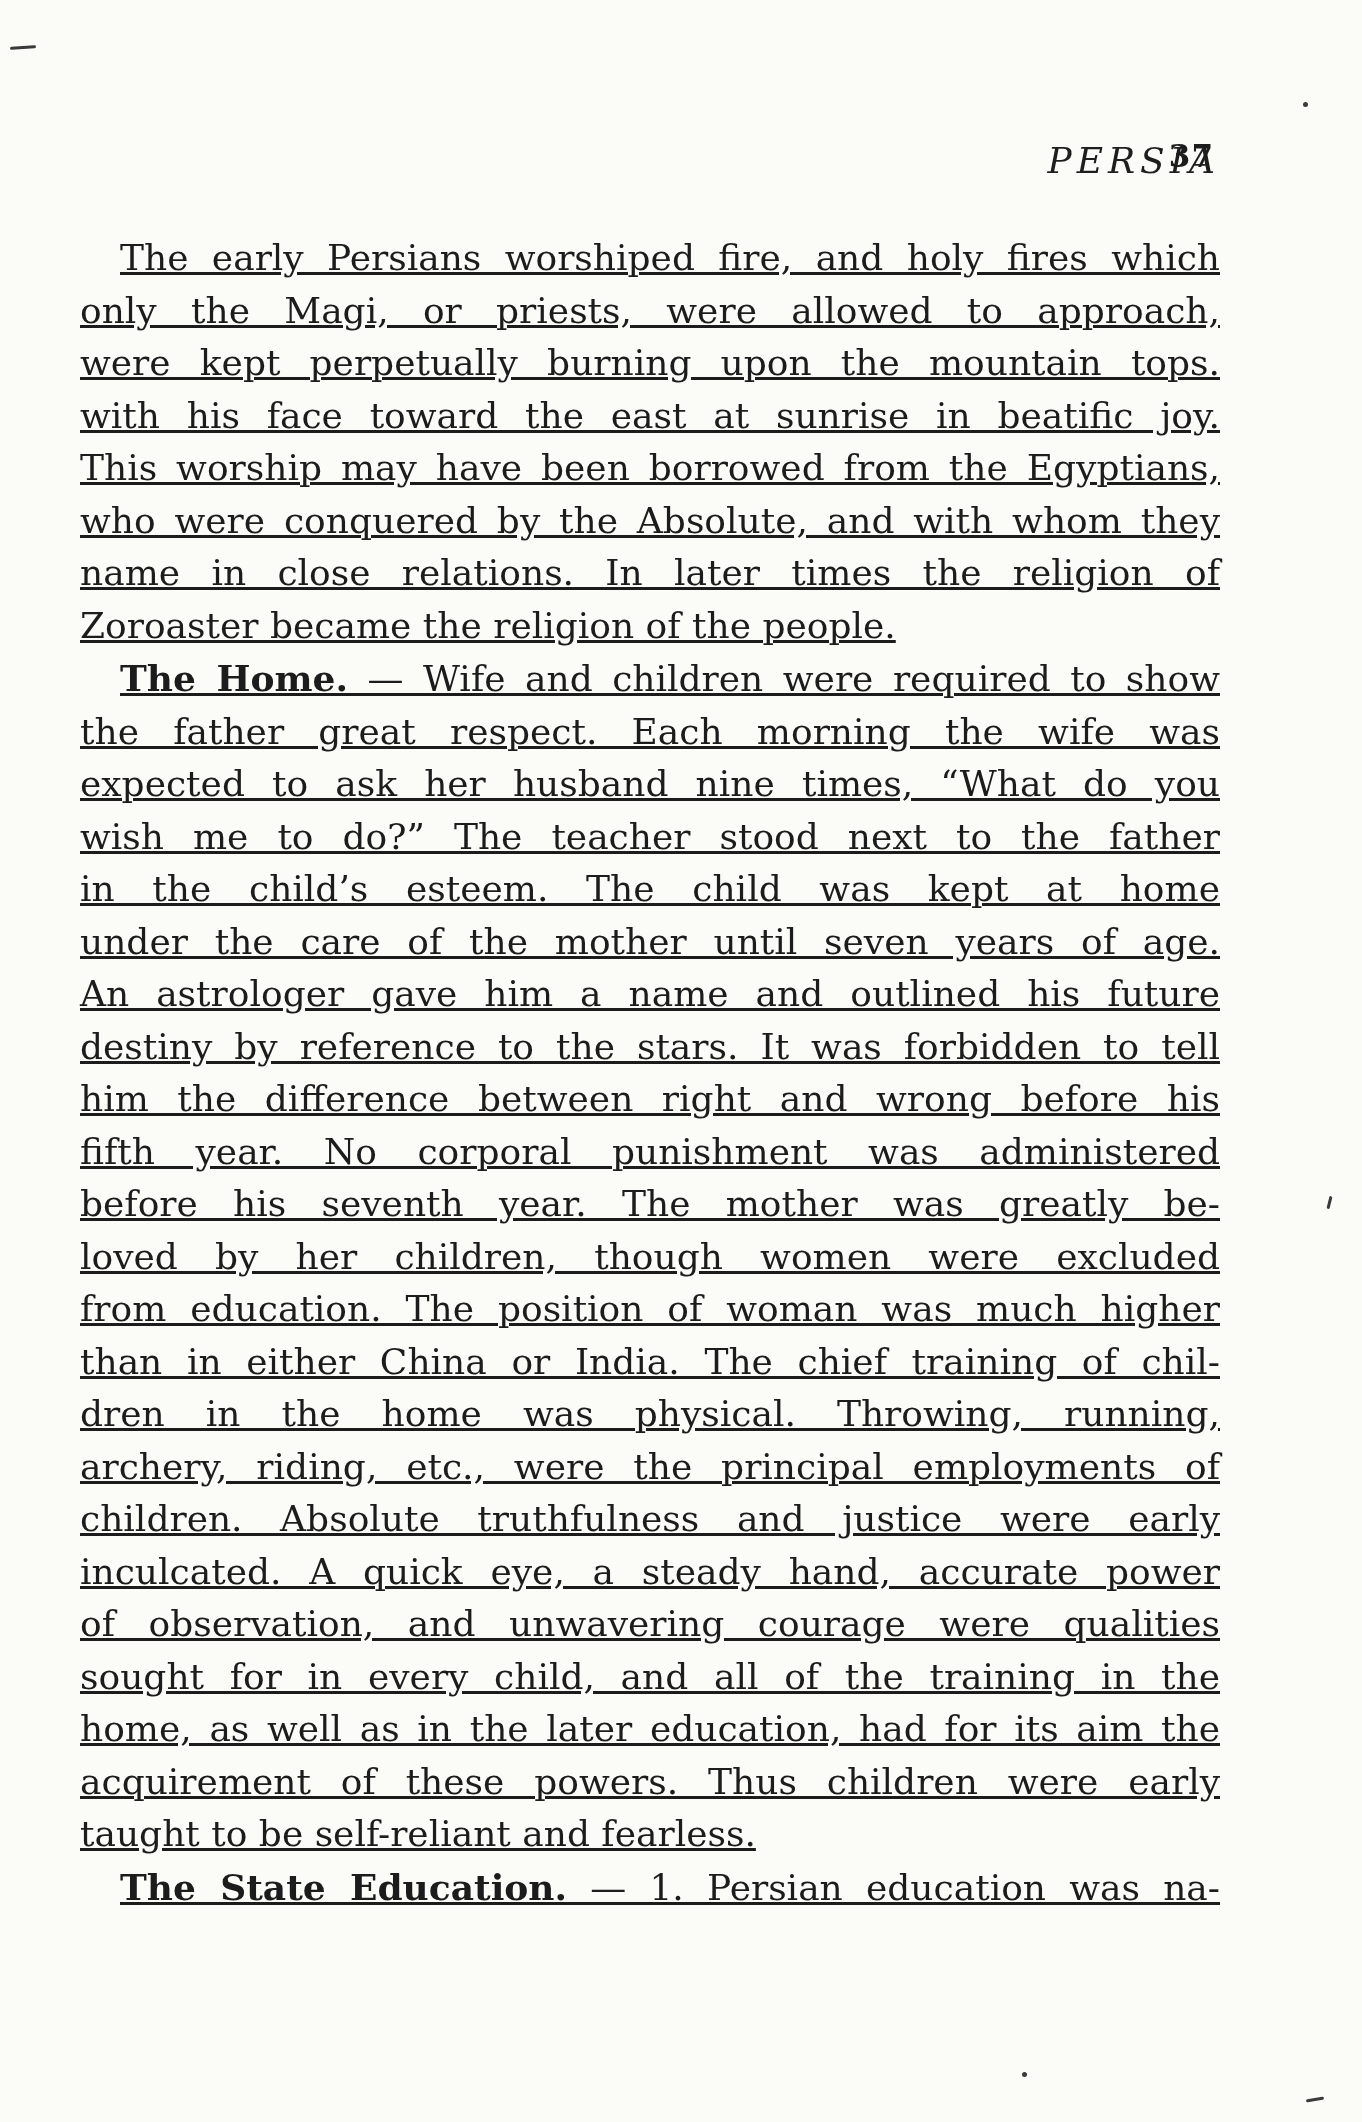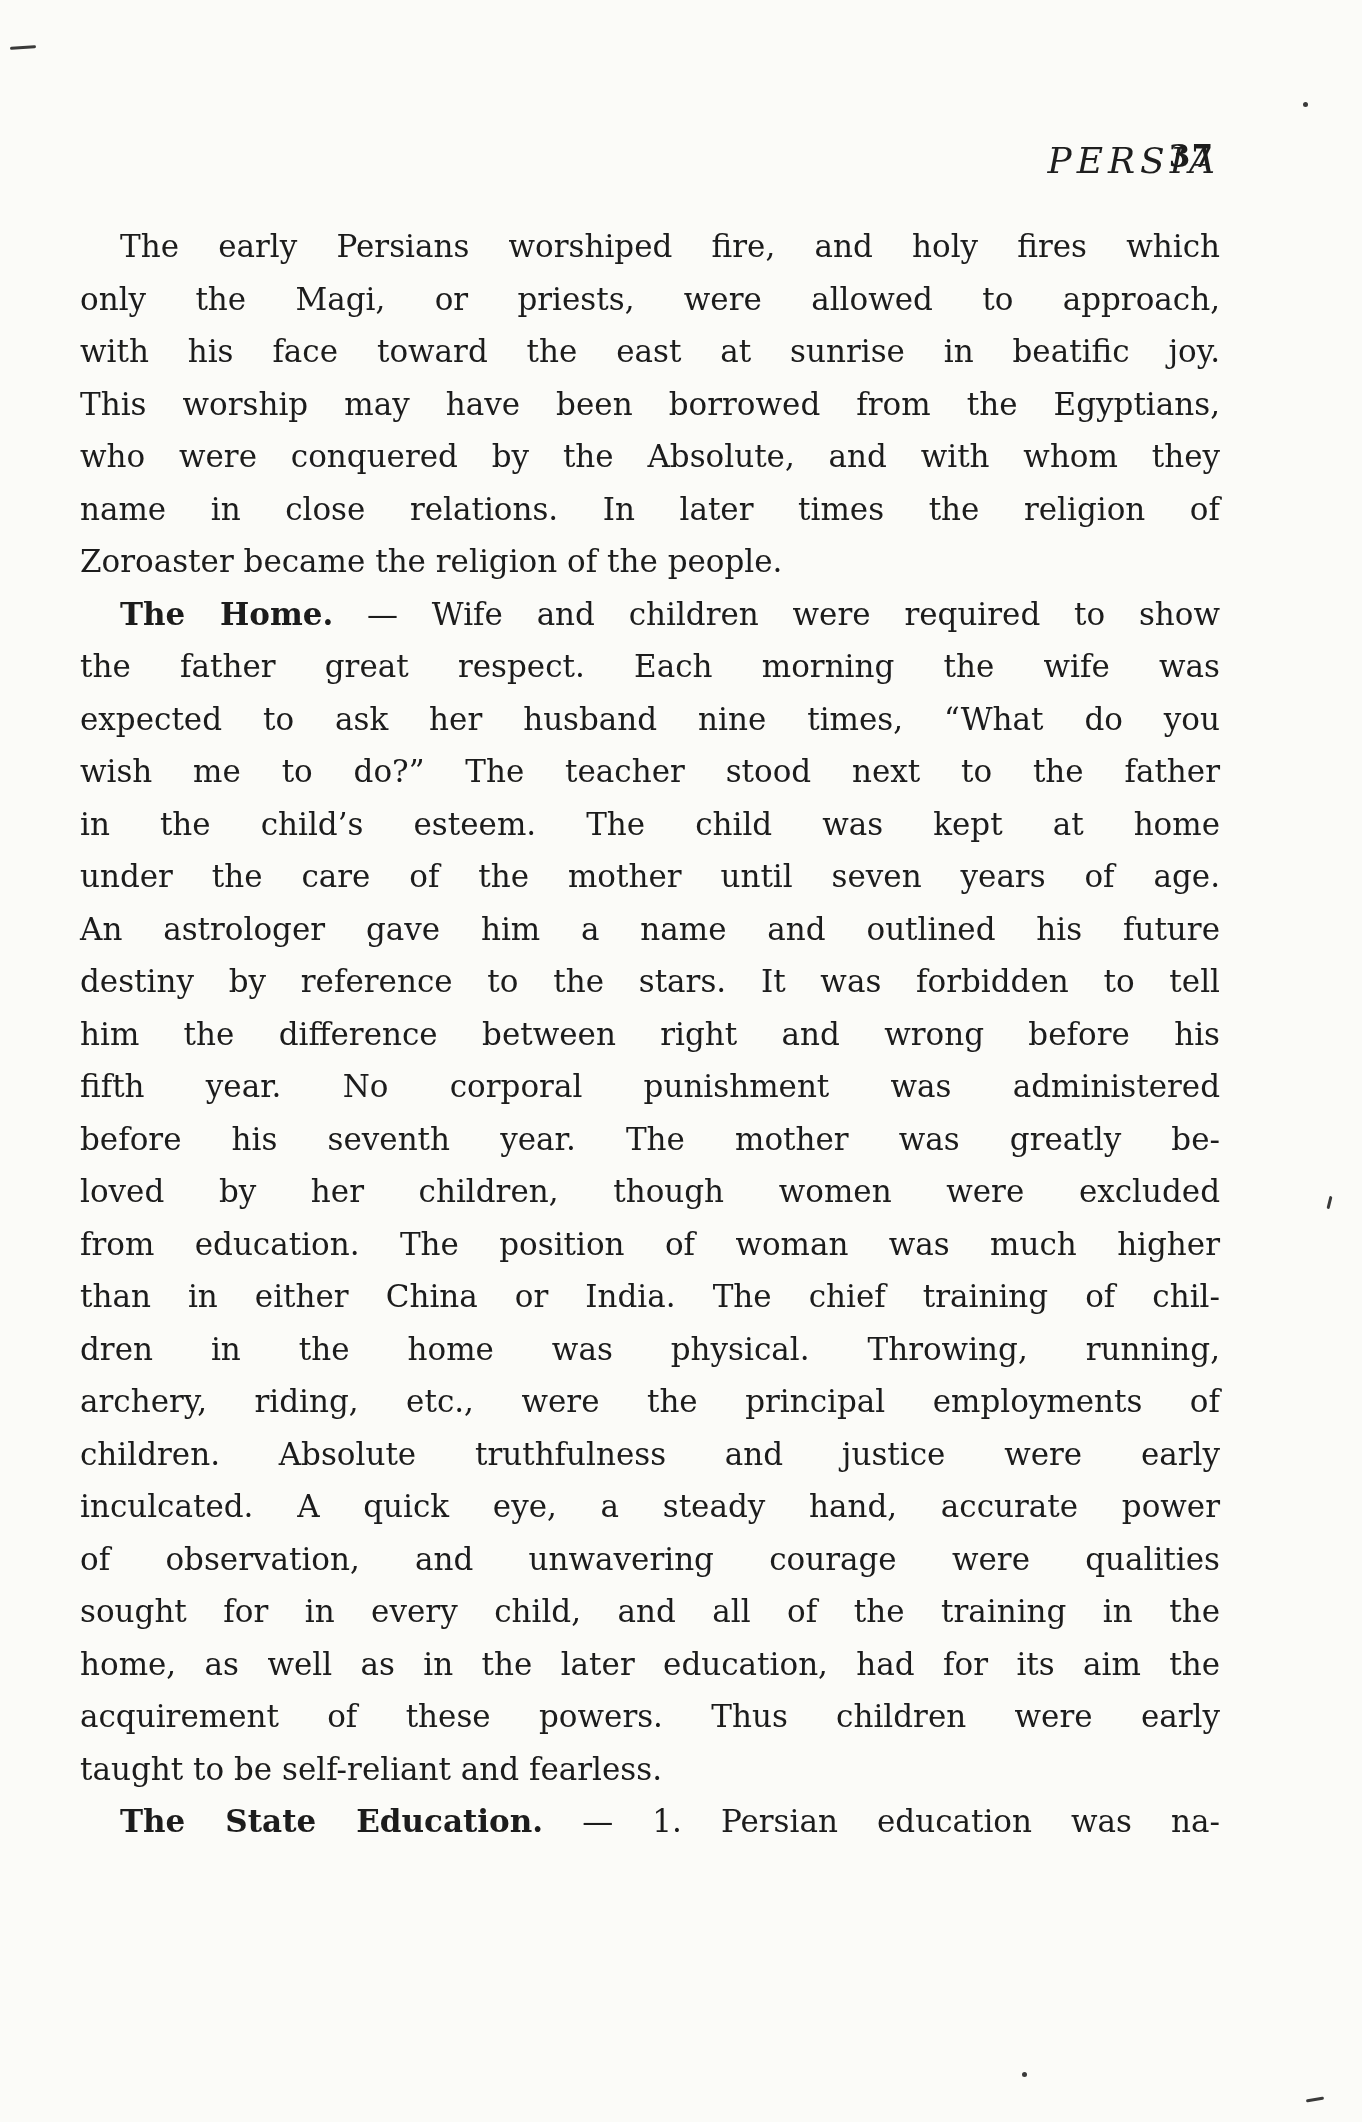--- a/index.html
+++ b/index.html
@@ -33,24 +33,25 @@
     position: absolute;
     right: 6px;
     top: -2px;
     font-size: 31px;
     font-weight: bold;
     letter-spacing: 1px;
   }
   .text-block {
     position: absolute;
     left: 80px;
-    top: 220px;
+    top: 232px;
     width: 1140px;
-    font-size: 31px;
+    font-size: 36px;
     line-height: 52.5px;
+    text-decoration: underline;
   }
   .paragraph {
     margin: 0;
   }
   .line {
     text-align: justify;
     text-align-last: justify;
     white-space: normal;
   }
   .line.indent {
@@ -91,20 +92,21 @@
 
 <header class="page-header">
   <div class="running-title">PERSIA</div>
   <div class="page-number">37</div>
 </header>
 
 <main class="text-block">
     <div class="paragraph">
       <div class="line indent"><span>The early Persians worshiped fire, and holy fires which</span></div>
       <div class="line"><span>only the Magi, or priests, were allowed to approach,</span></div>
+      <div class="line"><span>were kept perpetually burning upon the mountain tops.</span></div>
       <div class="line"><span>with his face toward the east at sunrise in beatific joy.</span></div>
       <div class="line"><span>This worship may have been borrowed from the Egyptians,</span></div>
       <div class="line"><span>who were conquered by the Absolute, and with whom they</span></div>
       <div class="line"><span>name in close relations.  In later times the religion of</span></div>
       <div class="line last"><span>Zoroaster became the religion of the people.</span></div>
     </div>
     <div class="paragraph">
       <div class="line indent"><span class="bold">The Home.</span><span> — Wife and children were required to show</span></div>
       <div class="line"><span>the father great respect.  Each morning the wife was</span></div>
       <div class="line"><span>expected to ask her husband nine times, “What do you</span></div>

